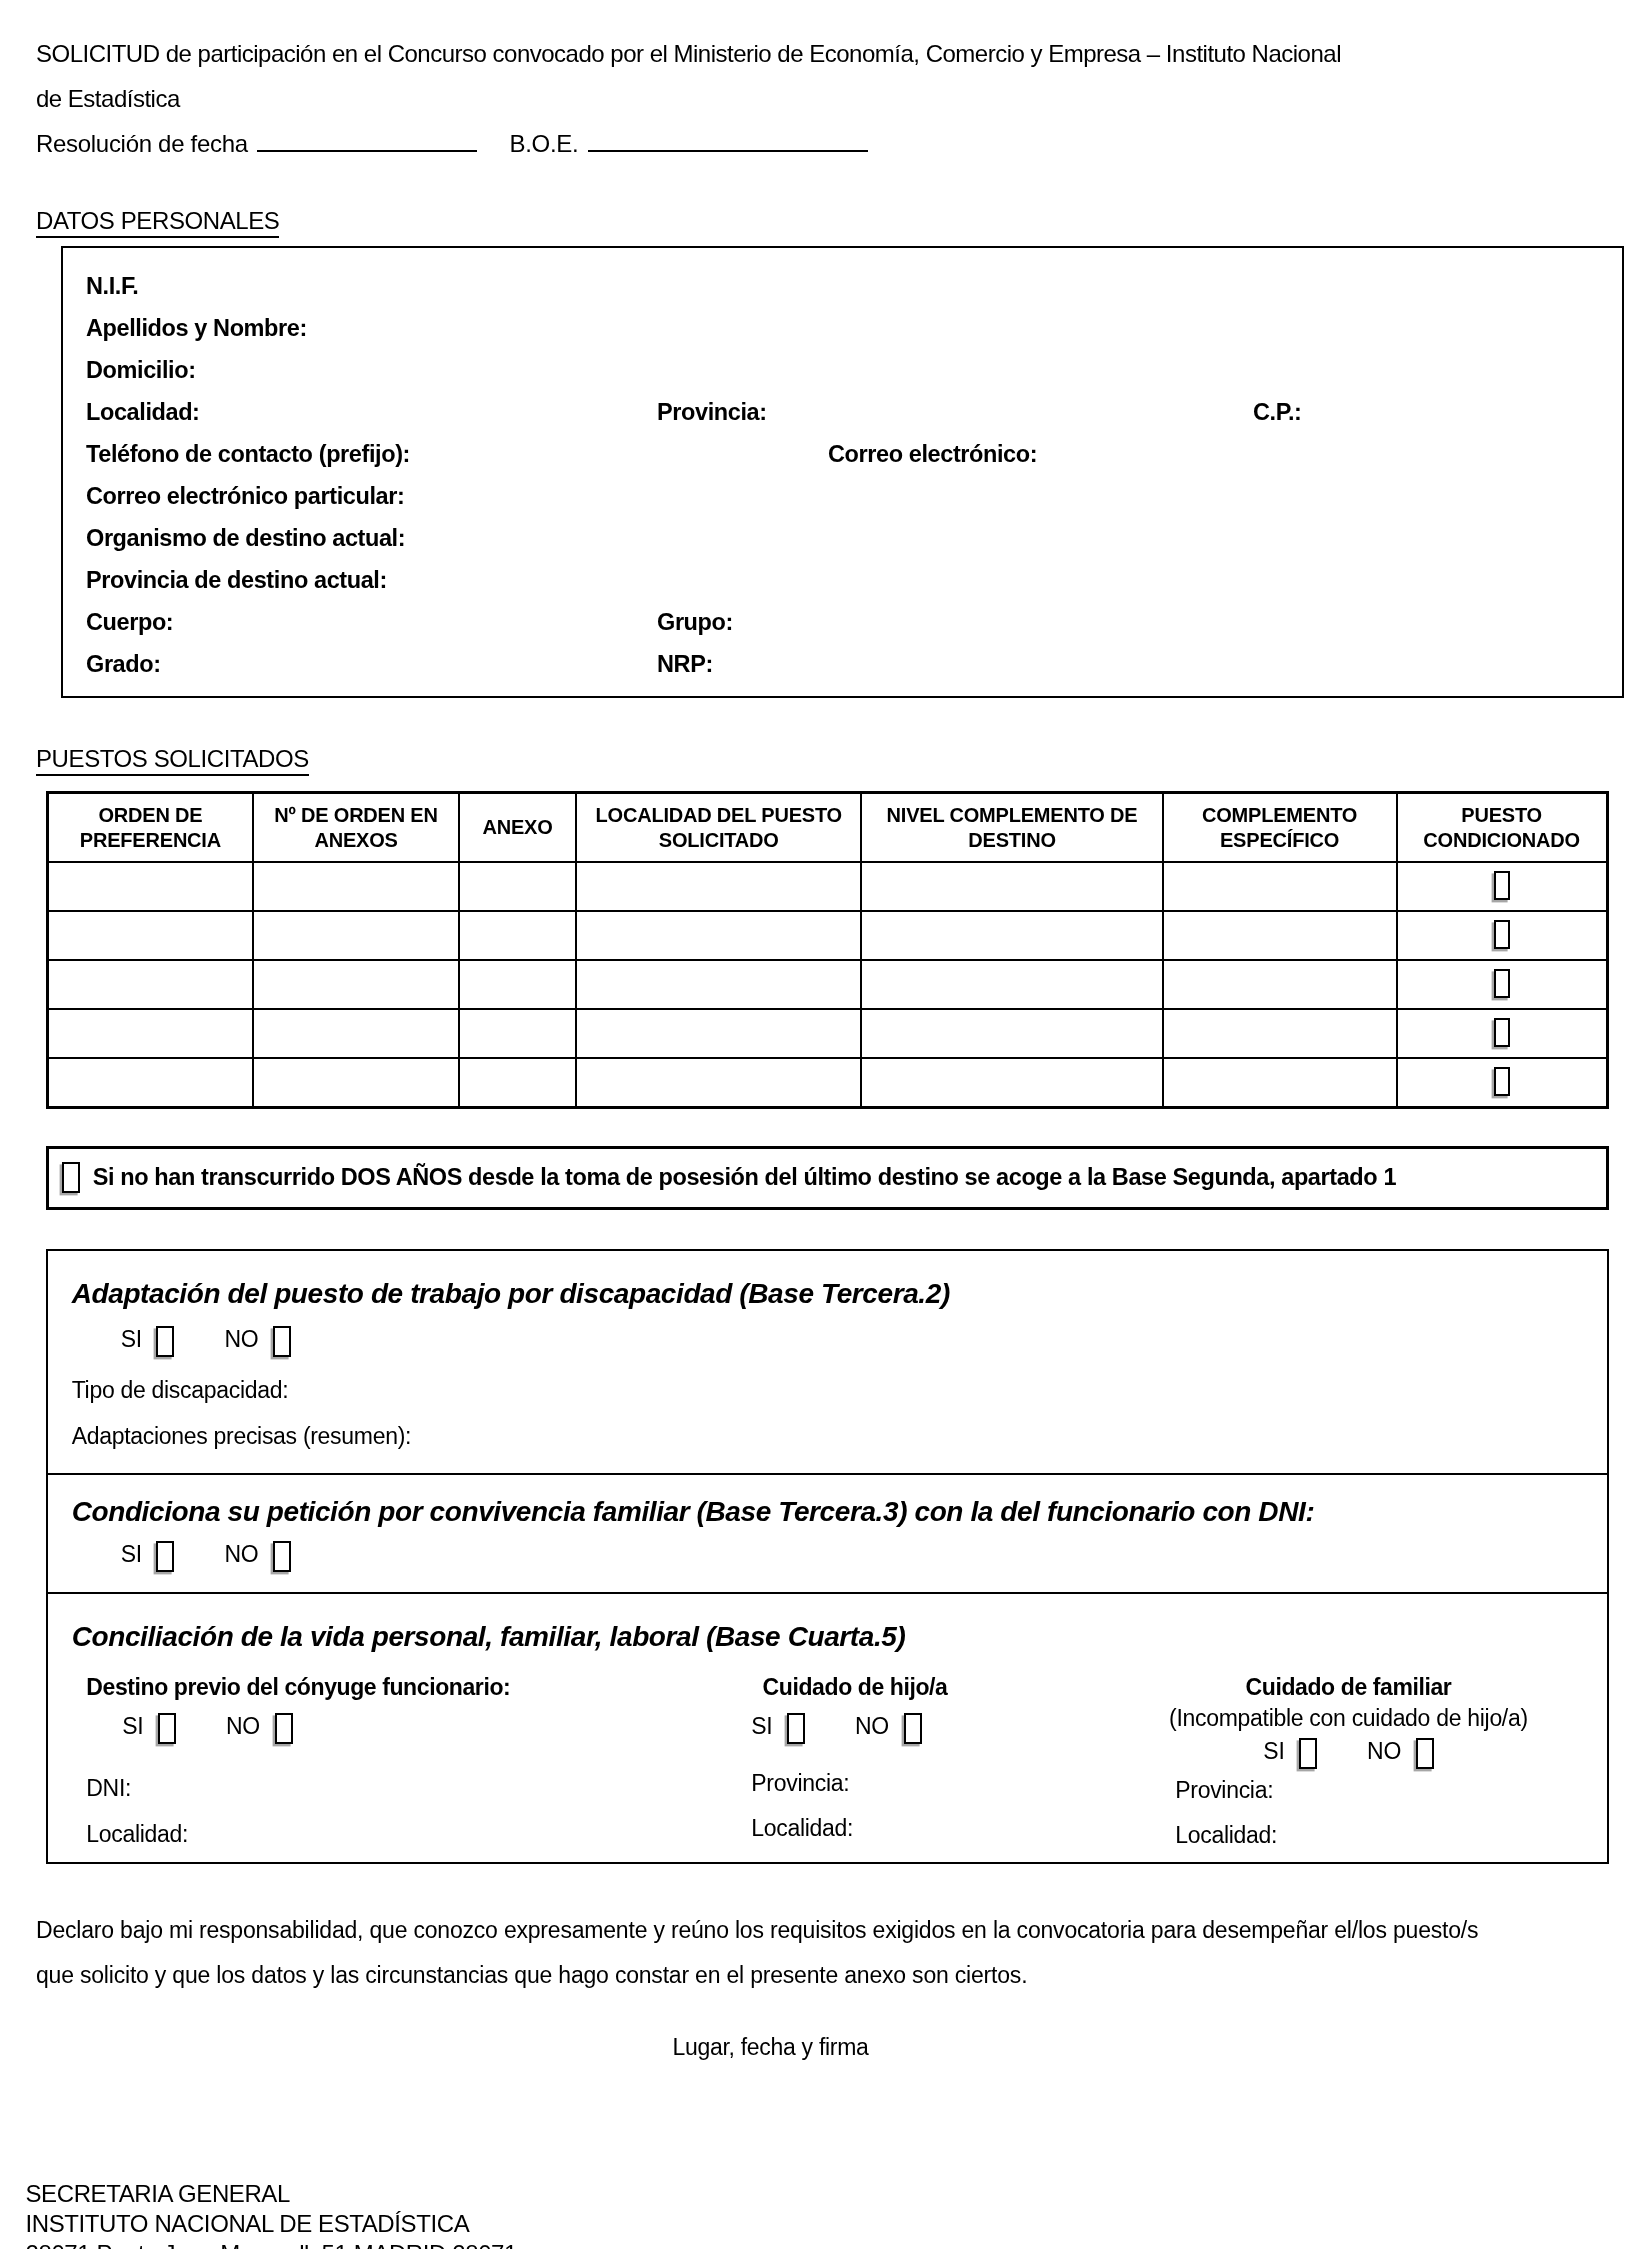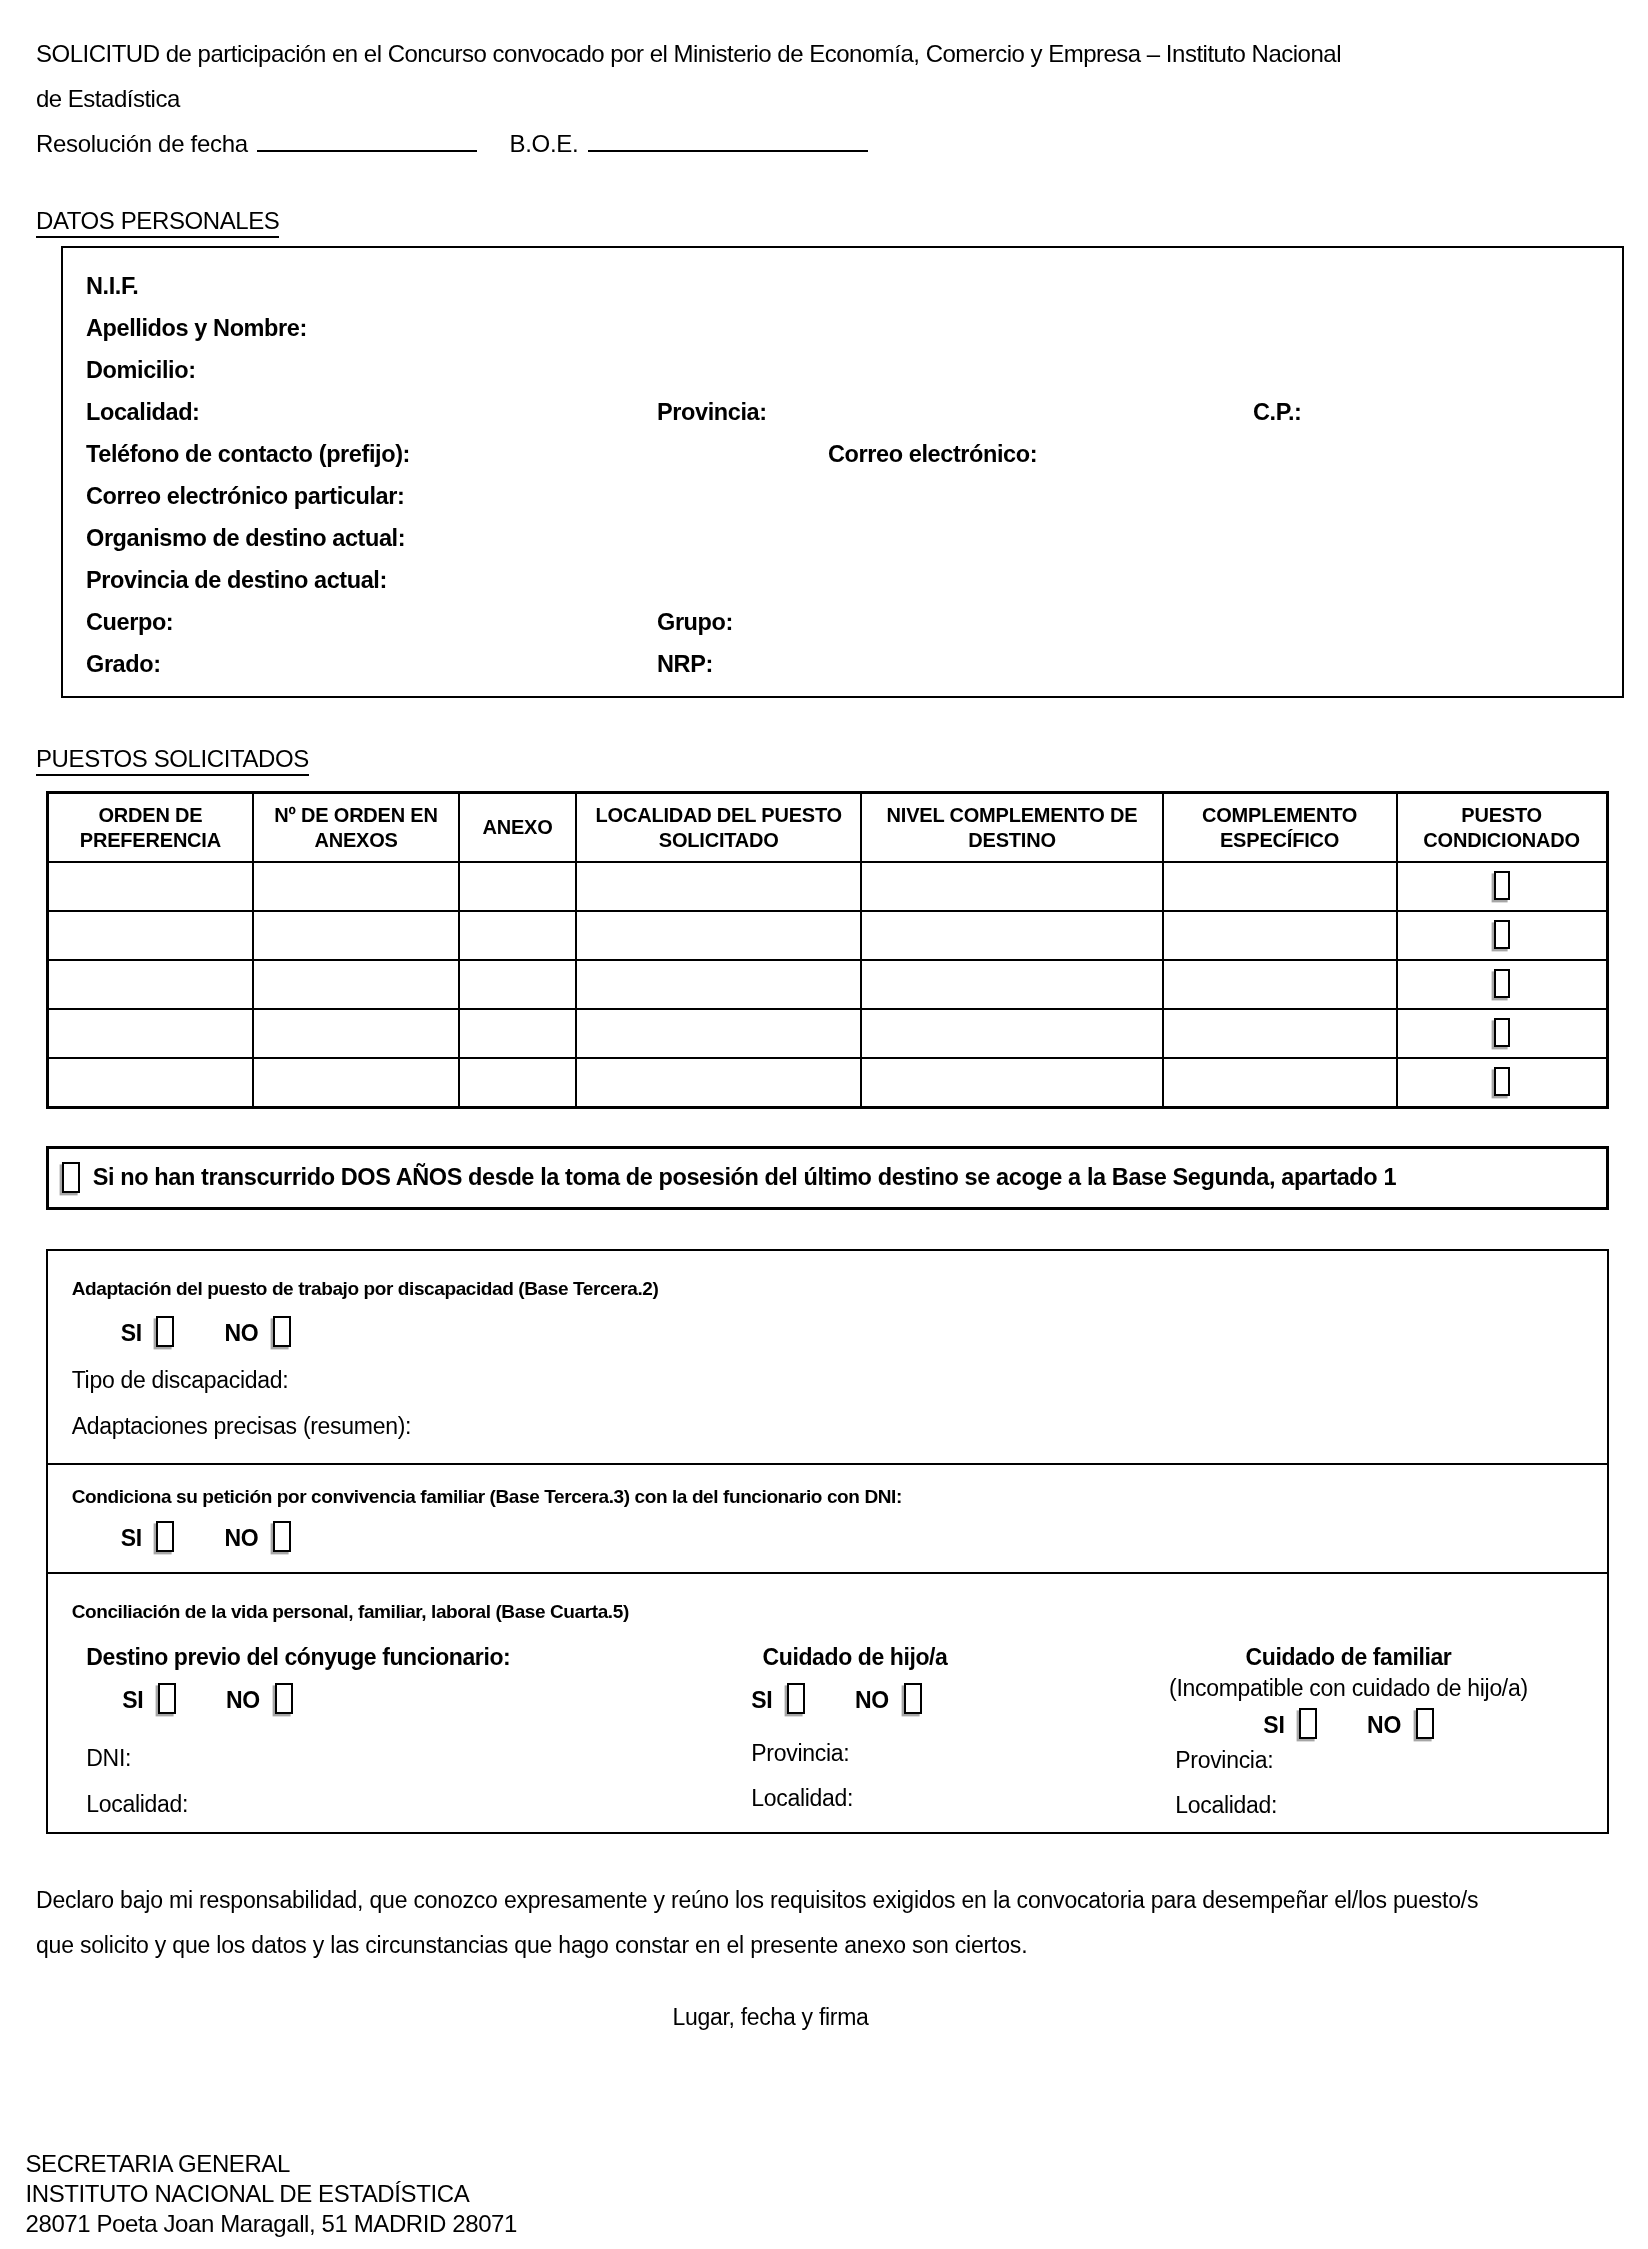--- a/index.html
+++ b/index.html
@@ -46,22 +46,22 @@
   
   .dos-box { margin-top:37px; margin-left:9.7px; width:1563px; height:64px; border:3.2px solid #000;
              display:flex; align-items:center; padding-left:13px; font-weight:bold; font-size:23.5px;
              letter-spacing:-0.4px; white-space:nowrap; }
   .dos-box .cb { margin-right:13px; flex:none; }
 
   
   .big-box { margin-top:39px; margin-left:9.7px; width:1563px; border:2.4px solid #000; }
   .sect { padding:27.6px 24px 23px 24px; }
   .sect + .sect { border-top:2.4px solid #000; }
-  .sect-head { font-weight:bold; font-size:19px; letter-spacing:-0.4px; }
-  .sino { display:flex; align-items:flex-end; font-size:23px; margin-top:16px; margin-left:49px;font-weight:bold; }
+  .sect-head { font-weight:bold; font-size:28px; letter-spacing:-0.4px;font-style:italic; }
+  .sino { display:flex; align-items:flex-start; font-size:23px; margin-top:16px; margin-left:49px; }
   .sino .cb { margin-left:14.6px; }
   .sino .no-lbl { margin-left:50px; }
   .fld { font-size:23px; margin-top:19.5px; }
 
   .sect-b { padding-top:21px; padding-bottom:19.5px; }
   .sect-b .sino { margin-top:13px; }
 
   .sect-c { padding-bottom:13px; }
   .conc-cols { display:flex; margin-top:21px; }
   .conc-col { flex:none; }

